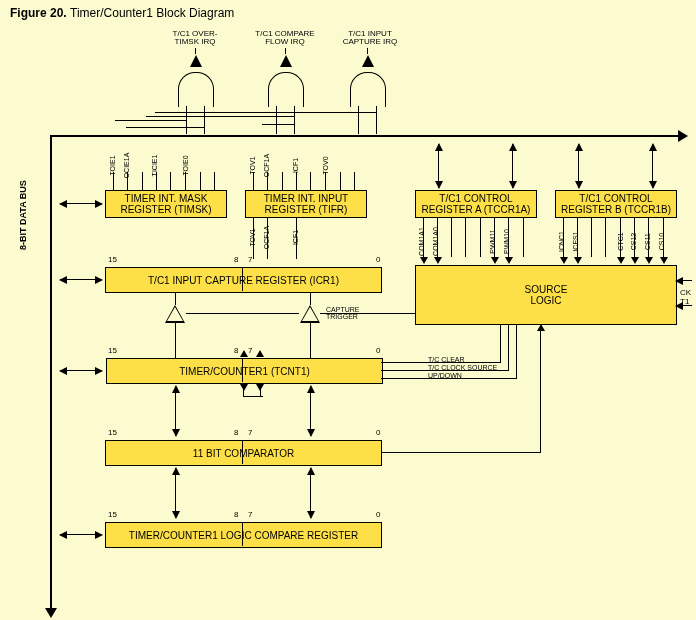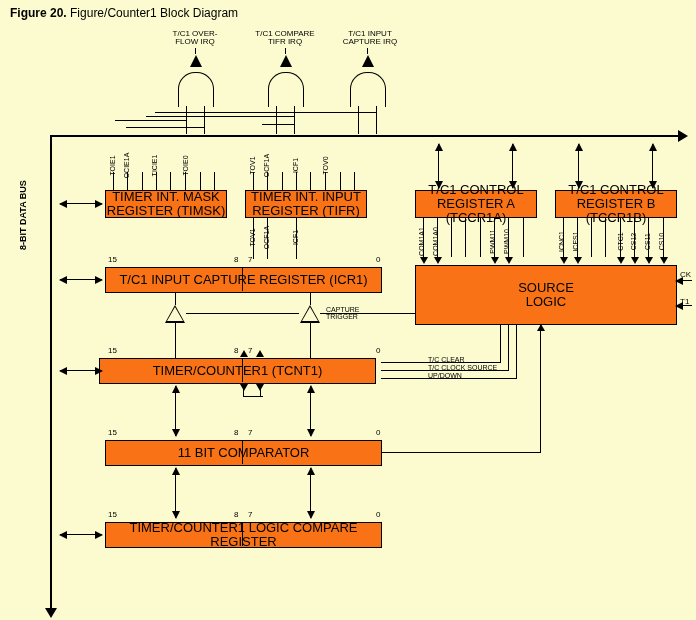--- a/index.html
+++ b/index.html
@@ -3,21 +3,21 @@
 <meta charset="utf-8">
 <style>
   
   html,body{margin:0;padding:0;background:#fbfbcf;font-family:Arial,Helvetica,sans-serif;font-size:9px;color:#000}
   body{width:696px;height:620px;overflow:hidden;position:relative}
 
   .title{position:absolute;left:10px;top:6px;font-size:12px}
   .title b{font-weight:bold}
 
   
-  .box{position:absolute;background:#f97316;border:1px solid #000;text-align:center;display:flex;flex-direction:column;justify-content:center;align-items:center;font-size:13px;line-height:1.1}
+  .box{position:absolute;background:#fde047;border:1px solid #000;text-align:center;display:flex;flex-direction:column;justify-content:center;align-items:center;font-size:10px;line-height:1.1}
   .lbl{position:absolute;font-size:8px;text-align:center;line-height:1.05}
   .vlabel{position:absolute;font-size:7px;transform:rotate(-90deg);white-space:nowrap;transform-origin:center}
   .small{font-size:7px}
 
   
   .bus-v{position:absolute;left:50px;top:135px;width:0;height:480px;border-left:2px solid #000}
   .bus-h{position:absolute;left:50px;top:135px;height:0;width:635px;border-top:2px solid #000}
   .bus-head-r{position:absolute;left:678px;top:130px;width:0;height:0;border-left:10px solid #000;border-top:6px solid transparent;border-bottom:6px solid transparent}
   .bus-head-d{position:absolute;left:45px;top:608px;width:0;height:0;border-top:10px solid #000;border-left:6px solid transparent;border-right:6px solid transparent}
   .bus-lbl{position:absolute;left:18px;top:250px;font-size:9px;font-weight:bold;transform:rotate(-90deg);transform-origin:left top;white-space:nowrap}
@@ -57,33 +57,33 @@
   .rarrow::before{content:"";position:absolute;left:-1px;top:-4px;border-top:4px solid transparent;border-bottom:4px solid transparent;border-right:8px solid #000}
 
   
   .dnhead{position:absolute;width:0;height:0;border-left:4px solid transparent;border-right:4px solid transparent;border-top:7px solid #000}
   .uphead{position:absolute;width:0;height:0;border-left:4px solid transparent;border-right:4px solid transparent;border-bottom:7px solid #000}
 </style>
 </head>
 <body>
 
 <div class="title">
-  <b>Figure 20.</b>&nbsp;<span>Figure/Counter1 Block Diagram</span>
+  <b>Figure 20.</b>&nbsp;<span>Timer/Counter1 Block Diagram</span>
 </div>
 
 <div class="bus-h"></div>
 <div class="bus-v"></div>
 <div class="bus-head-r"></div>
 <div class="bus-head-d"></div>
 <div class="bus-lbl">8-BIT DATA BUS</div>
 
 <div class="lbl" style="left:155px;top:30px;width:80px;white-space:pre-line">T/C1 OVER-
+TIMSK IRQ</div>
+<div class="lbl" style="left:240px;top:30px;width:90px;white-space:pre-line">T/C1 COMPARE
 FLOW IRQ</div>
-<div class="lbl" style="left:240px;top:30px;width:90px;white-space:pre-line">T/C1 COMPARE
-TIFR IRQ</div>
 <div class="lbl" style="left:330px;top:30px;width:80px;white-space:pre-line">T/C1 INPUT
 CAPTURE IRQ</div>
 
 <div class="gate" style="left:178px;top:72px">
     <div class="out"></div>
   </div>
 <div class="gate" style="left:268px;top:72px">
     <div class="out"></div>
   </div>
 <div class="gate" style="left:350px;top:72px">
@@ -191,21 +191,21 @@
 <div class="dnhead" style="left:574px;top:257px"></div>
 <div class="dnhead" style="left:617px;top:257px"></div>
 <div class="dnhead" style="left:631px;top:257px"></div>
 <div class="dnhead" style="left:645px;top:257px"></div>
 <div class="dnhead" style="left:660px;top:257px"></div>
 
 <div class="box" style="left:415px;top:265px;width:260px;height:58px;white-space:pre-line">SOURCE
 LOGIC</div>
 
 <div class="rarrow" style="left:676px;top:280px;width:16px"></div>
-<div class="lbl" style="left:680px;top:271px">CK</div>
+<div class="lbl" style="left:680px;top:289px">CK</div>
 <div class="rarrow" style="left:676px;top:305px;width:16px"></div>
 <div class="lbl" style="left:680px;top:298px">T1</div>
 
 <div class="idx" style="left:108px;top:255px">15</div>
 <div class="idx" style="left:234px;top:255px">8</div>
 <div class="idx" style="left:248px;top:255px">7</div>
 <div class="idx" style="left:376px;top:255px">0</div>
 <div class="box" style="left:105px;top:267px;width:275px;height:24px">T/C1 INPUT CAPTURE REGISTER (ICR1)</div>
 <div class="ln" style="left:242px;top:267px;width:1px;height:24px"></div>
 <div class="lr-arrow" style="left:60px;top:279px"></div>
@@ -219,21 +219,21 @@
 <div class="ln" style="left:186px;top:313px;width:113px;height:1px"></div>
 
 <div class="lbl small" style="left:326px;top:306px;white-space:pre-line;text-align:left">CAPTURE
 TRIGGER</div>
 <div class="ln" style="left:320px;top:313px;width:95px;height:1px"></div>
 
 <div class="idx" style="left:108px;top:346px">15</div>
 <div class="idx" style="left:234px;top:346px">8</div>
 <div class="idx" style="left:248px;top:346px">7</div>
 <div class="idx" style="left:376px;top:346px">0</div>
-<div class="box" style="left:99px;top:358px;width:275px;height:24px">TIMER/COUNTER1 (TCNT1)</div>
+<div class="box" style="left:106px;top:358px;width:275px;height:24px">TIMER/COUNTER1 (TCNT1)</div>
 <div class="ln" style="left:242px;top:358px;width:1px;height:24px"></div>
 <div class="lr-arrow" style="left:60px;top:370px"></div>
 
 <div class="ln" style="left:381px;top:362px;width:45px;height:1px"></div>
 <div class="lbl small" style="left:428px;top:356px;text-align:left">T/C CLEAR</div>
 <div class="ln" style="left:381px;top:370px;width:45px;height:1px"></div>
 <div class="lbl small" style="left:428px;top:364px;text-align:left">T/C CLOCK SOURCE</div>
 <div class="ln" style="left:381px;top:378px;width:45px;height:1px"></div>
 <div class="lbl small" style="left:428px;top:372px;text-align:left">UP/DOWN</div>
 

